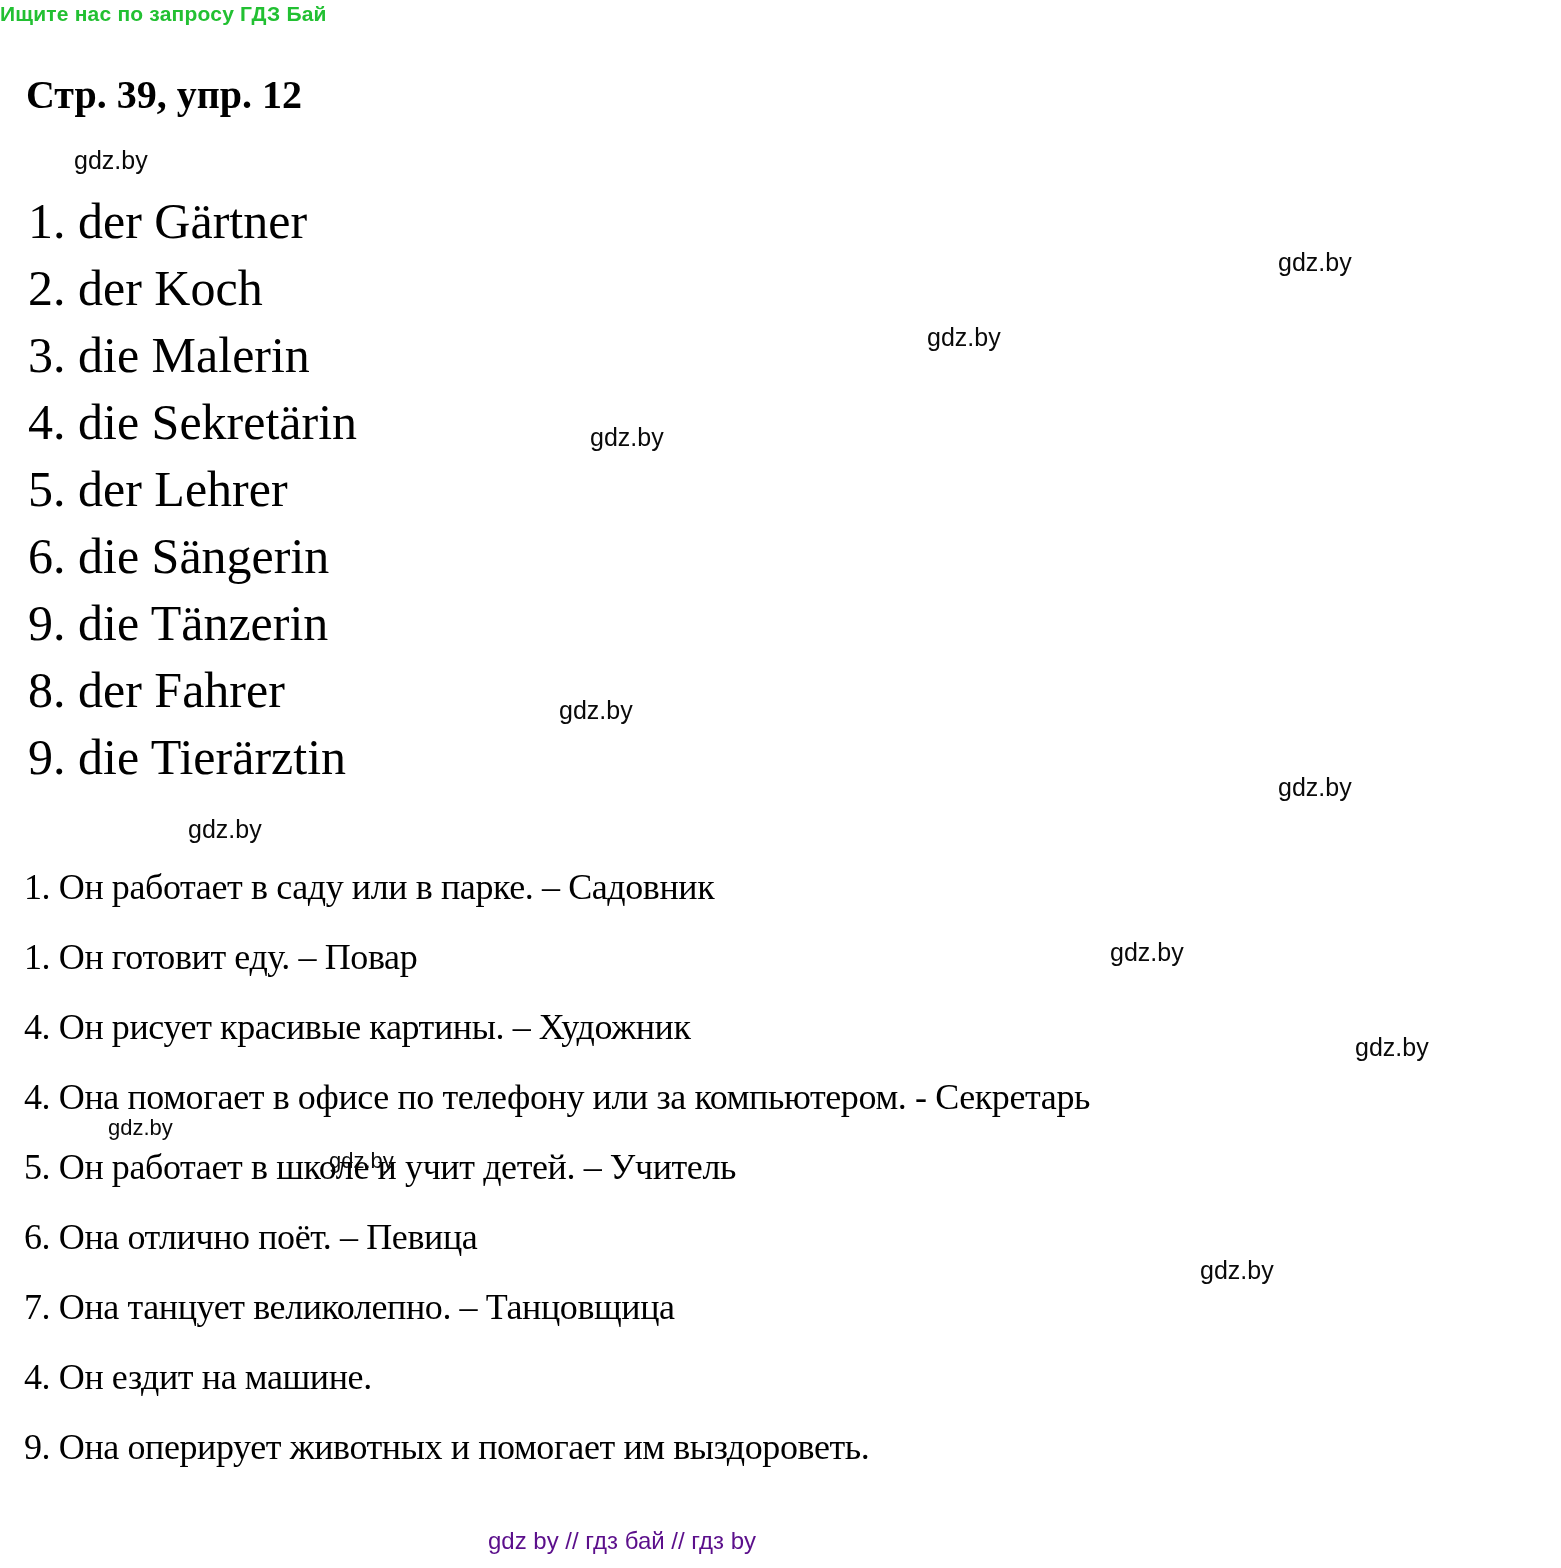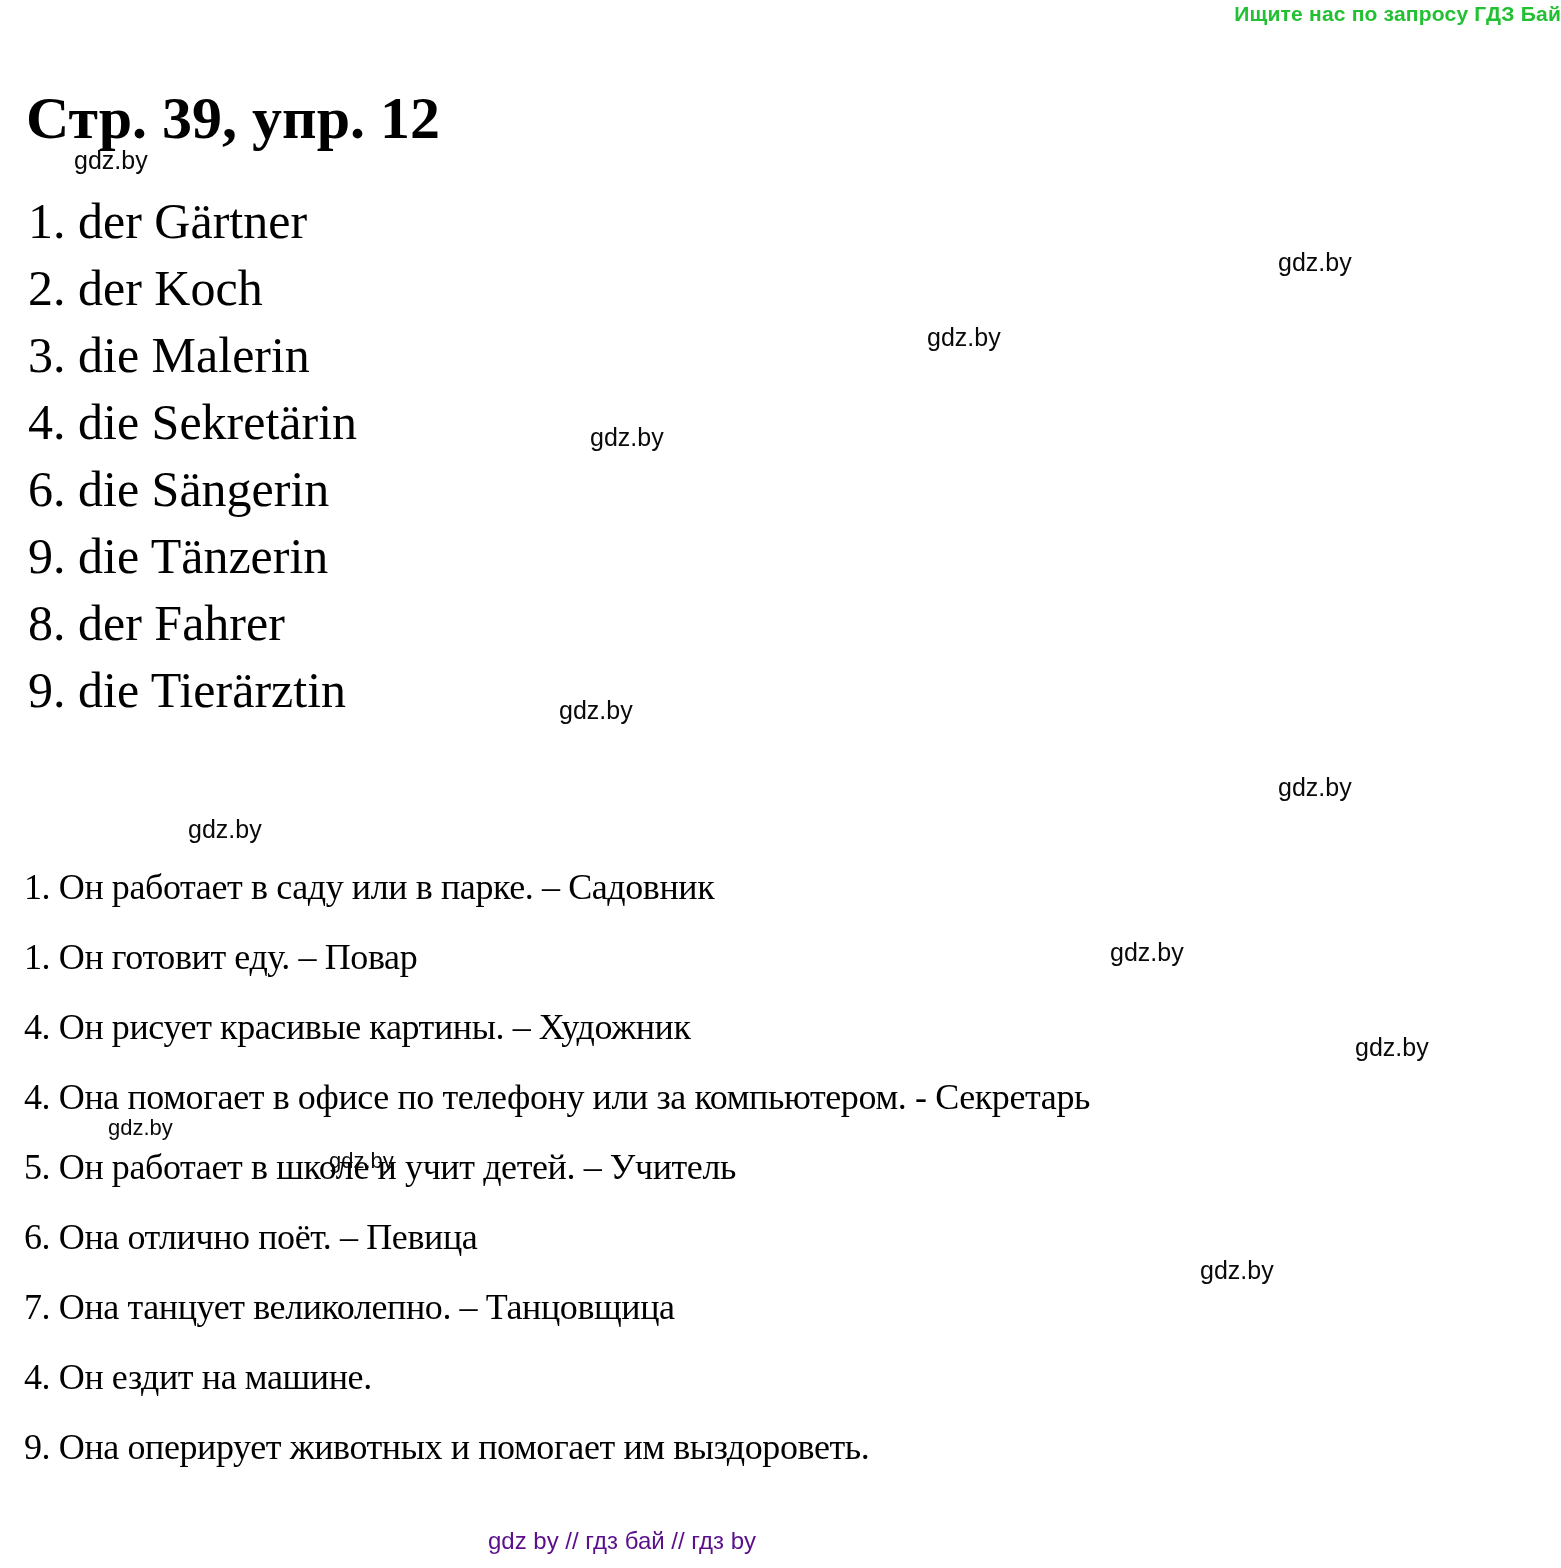--- a/index.html
+++ b/index.html
@@ -15,36 +15,36 @@
     font-family: "Liberation Serif", "DejaVu Serif", serif;
     color: #000000;
   }
 
   
   .promo-banner {
     position: absolute;
     top: 2px;
     left: 0;
     width: 1561px;
-    text-align: right;
+    text-align: left;
     font-family: "Liberation Sans", "DejaVu Sans", sans-serif;
     font-weight: bold;
     font-size: 21px;
     letter-spacing: 0.2px;
     color: #22c032;
     white-space: nowrap;
   }
 
   
   .page-title {
     position: absolute;
     top: 47px;
     left: 26px;
     font-family: "Liberation Serif", "DejaVu Serif", serif;
-    font-size: 60px;
+    font-size: 40px;
     line-height: 1.05;
     color: #000000;
     white-space: nowrap;
   }
 
   
   .vocab-list {
     position: absolute;
     top: 188px;
     left: 28px;
@@ -107,20 +107,21 @@
 
 <div class="promo-banner" style="color: rgb(34, 192, 50);">Ищите нас по запросу ГДЗ Бай</div>
 
 <h1 class="page-title">Стр. 39, упр. 12</h1>
 
 <div class="vocab-list">
   <div class="vocab-item">1. der Gärtner</div>
   <div class="vocab-item">2. der Koch</div>
   <div class="vocab-item">3. die Malerin</div>
   <div class="vocab-item">4. die Sekretärin</div>
+  <div class="vocab-item">5. der Lehrer</div>
   <div class="vocab-item">6. die Sängerin</div>
   <div class="vocab-item">9. die Tänzerin</div>
   <div class="vocab-item">8. der Fahrer</div>
   <div class="vocab-item">9. die Tierärztin</div>
 </div>
 
 <div class="answers-list">
   <div class="answer-item">1. Он работает в саду или в парке. – Садовник</div>
   <div class="answer-item">1. Он готовит еду. – Повар</div>
   <div class="answer-item">4. Он рисует красивые картины. – Художник</div>

